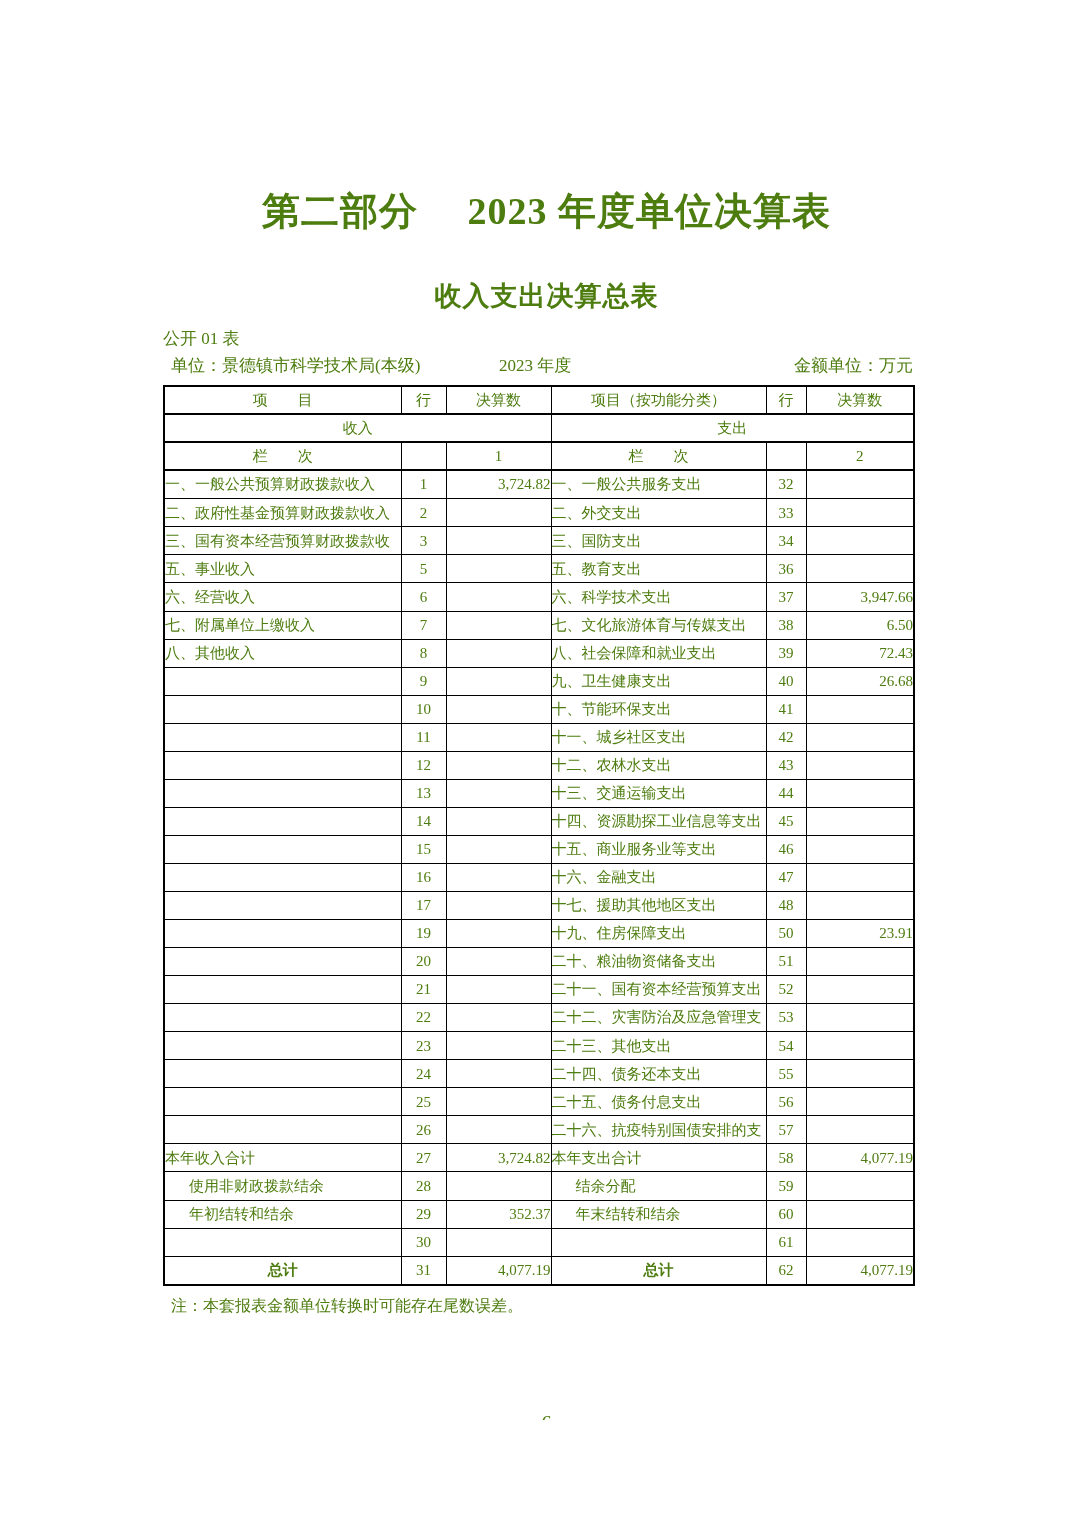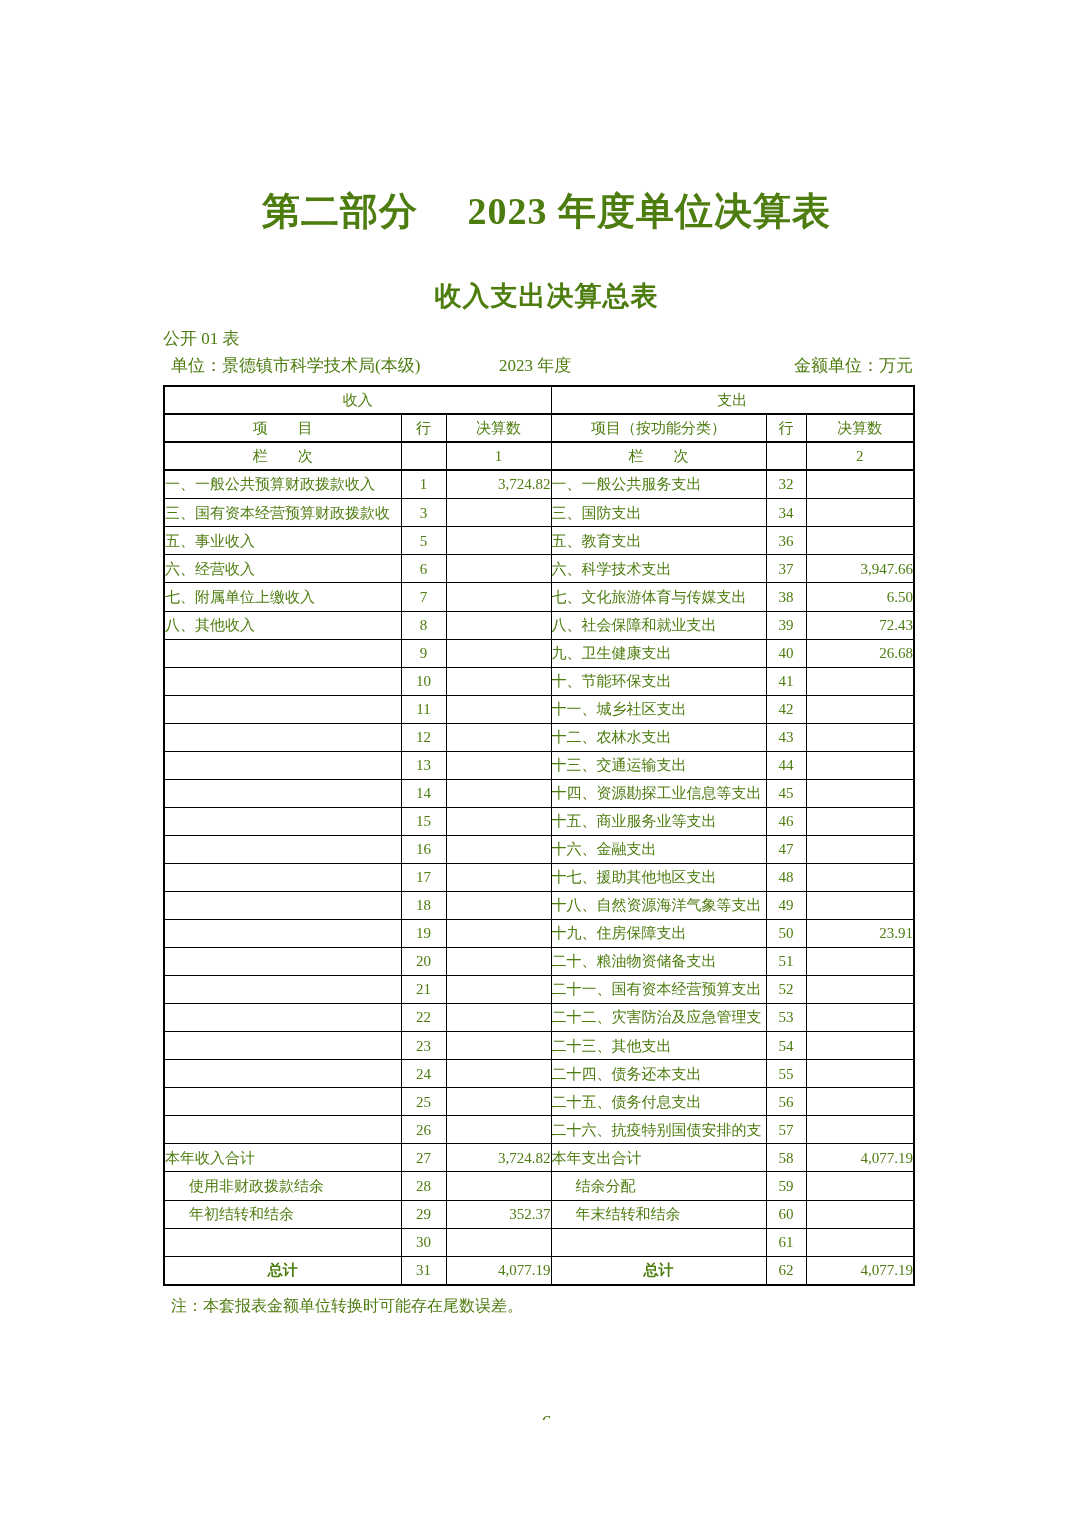--- a/index.html
+++ b/index.html
@@ -94,50 +94,58 @@
     <colgroup>
       <col style="width:237px">
         <col style="width:45px">
         <col style="width:105px">
       <col style="width:215px">
         <col style="width:40px">
         <col style="width:108px">
     </colgroup>
     <thead>
       <tr class="hdr">
-        <td colspan="3">收入</td>
-        <td colspan="3" class="half">支出</td>
-      </tr>
-      <tr class="hdr">
         <td>项　　目</td>
         <td>行</td>
         <td>决算数</td>
         <td class="half">项目（按功能分类）</td>
         <td>行</td>
         <td>决算数</td>
+      </tr>
+      <tr class="hdr">
+        <td colspan="3">收入</td>
+        <td colspan="3" class="half">支出</td>
       </tr>
       <tr class="hdr">
         <td>栏　　次</td>
         <td></td>
         <td class="center">1</td>
         <td class="half">栏　　次</td>
         <td></td>
         <td class="center">2</td>
       </tr>
     </thead>
     <tbody>
         <tr class="data-row">
     <td class="item">一、一般公共预算财政拨款收入</td>
     <td class="num">1</td>
     <td class="amt">3,724.82</td>
     <td class="item half">一、一般公共服务支出</td>
     <td class="num">32</td>
     <td class="amt"></td>
   </tr>
         <tr class="data-row">
+    <td class="item">二、政府性基金预算财政拨款收入</td>
+    <td class="num">2</td>
+    <td class="amt"></td>
+    <td class="item half">二、外交支出</td>
+    <td class="num">33</td>
+    <td class="amt"></td>
+  </tr>
+        <tr class="data-row">
     <td class="item">三、国有资本经营预算财政拨款收</td>
     <td class="num">3</td>
     <td class="amt"></td>
     <td class="item half">三、国防支出</td>
     <td class="num">34</td>
     <td class="amt"></td>
   </tr>
         <tr class="data-row">
     <td class="item">五、事业收入</td>
     <td class="num">5</td>
@@ -233,28 +241,20 @@
     <td class="item half">十六、金融支出</td>
     <td class="num">47</td>
     <td class="amt"></td>
   </tr>
         <tr class="data-row">
     <td class="item"></td>
     <td class="num">17</td>
     <td class="amt"></td>
     <td class="item half">十七、援助其他地区支出</td>
     <td class="num">48</td>
-    <td class="amt"></td>
-  </tr>
-        <tr class="data-row">
-    <td class="item"></td>
-    <td class="num">18</td>
-    <td class="amt"></td>
-    <td class="item half">十八、自然资源海洋气象等支出</td>
-    <td class="num">49</td>
     <td class="amt"></td>
   </tr>
         <tr class="data-row">
     <td class="item"></td>
     <td class="num">19</td>
     <td class="amt"></td>
     <td class="item half">十九、住房保障支出</td>
     <td class="num">50</td>
     <td class="amt">23.91</td>
   </tr>

